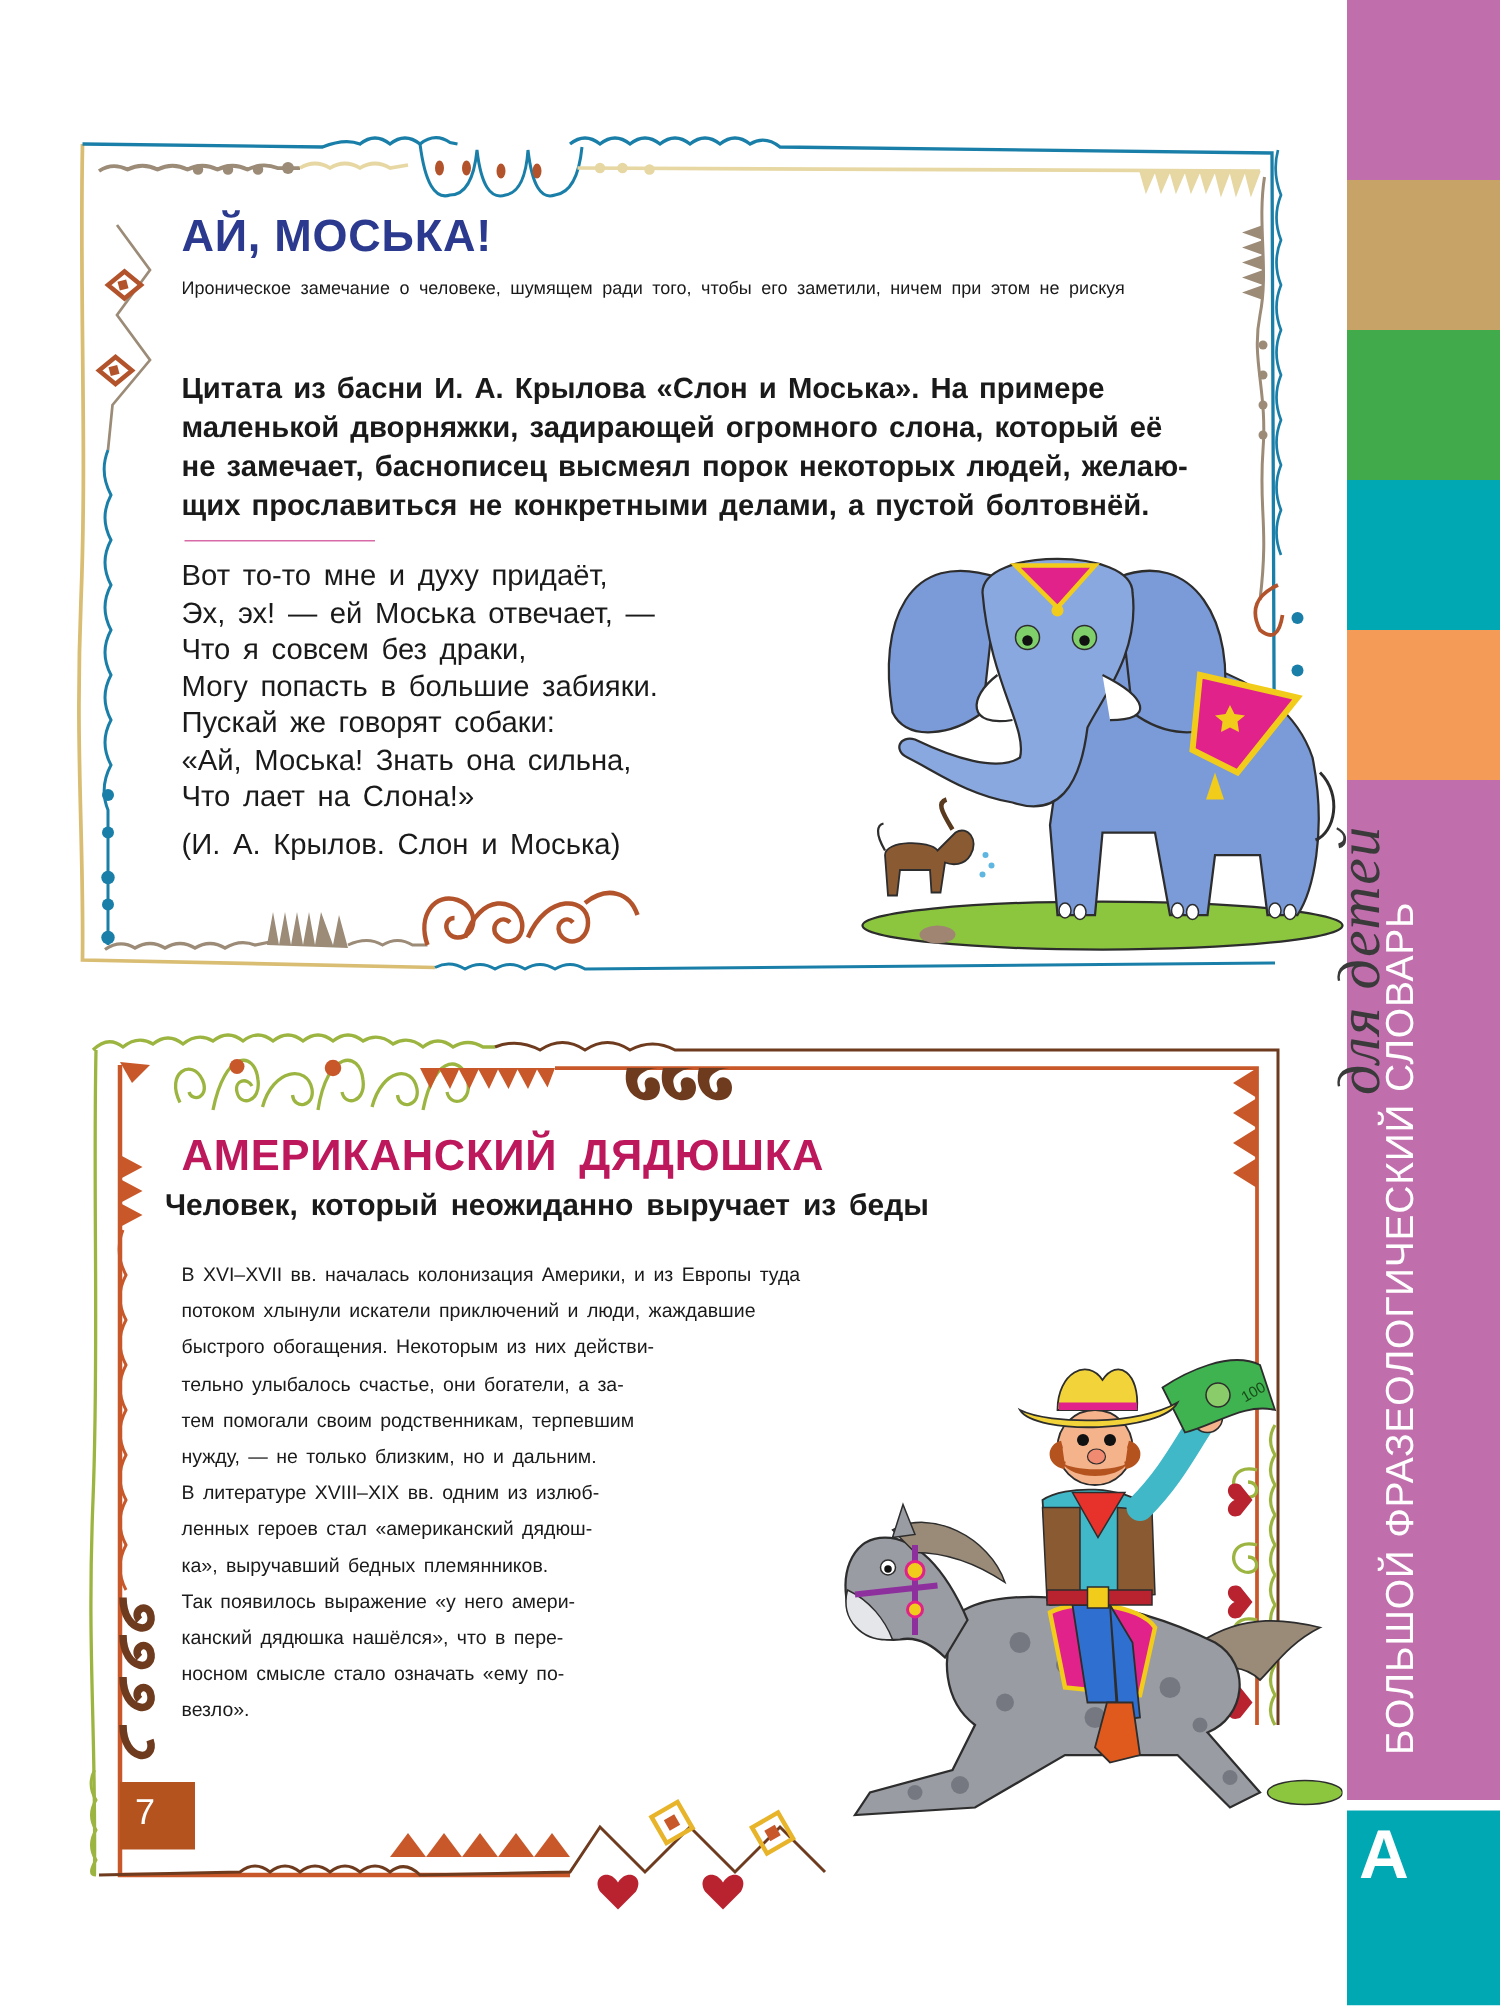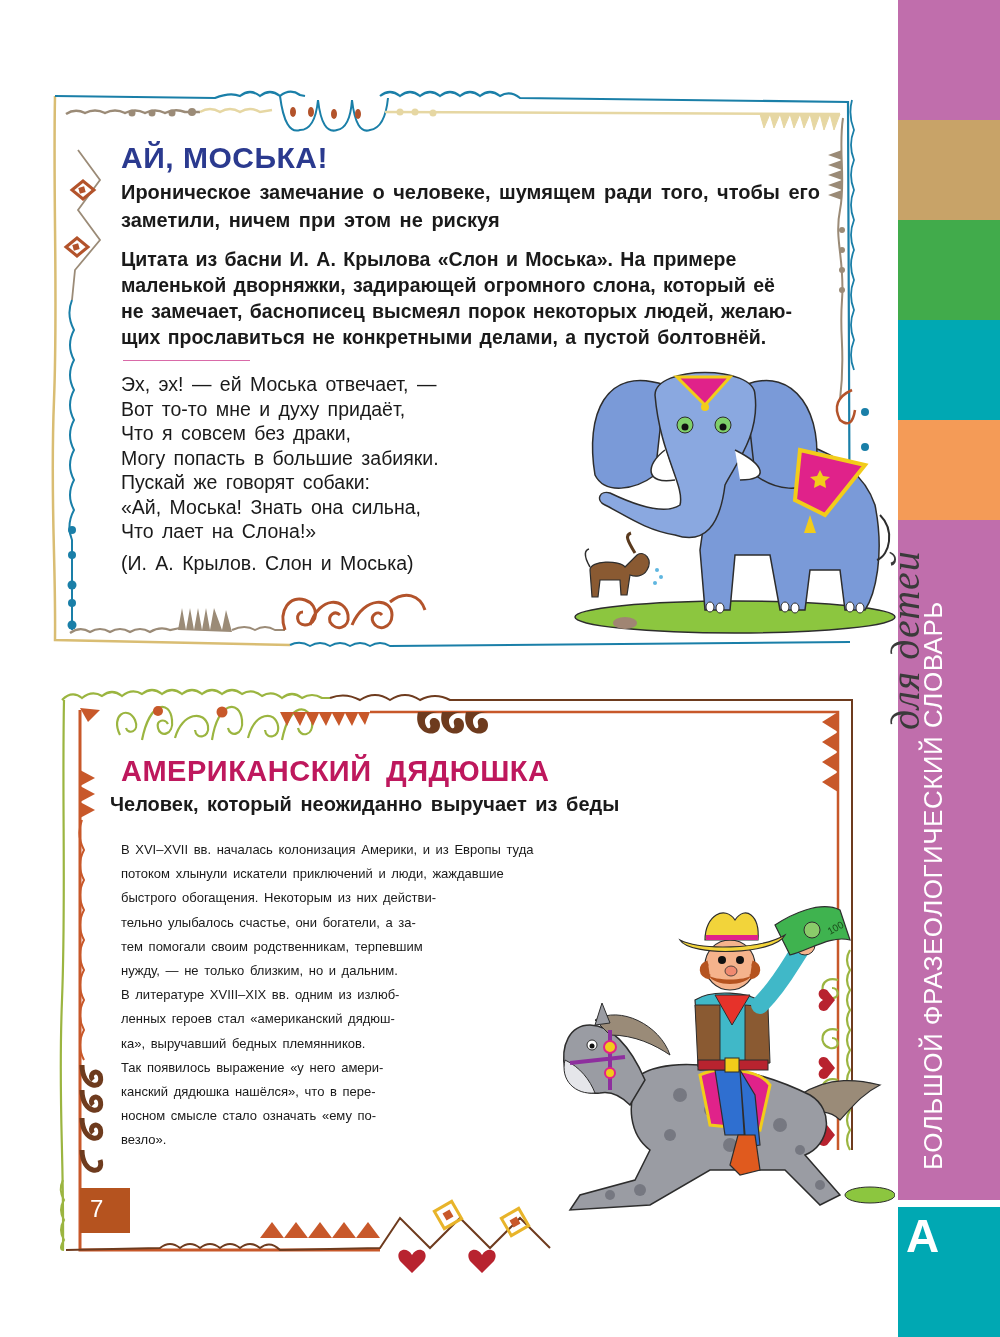--- a/index.html
+++ b/index.html
@@ -32,21 +32,21 @@
     font-family: "Liberation Sans", sans-serif;
   }
 
   
   .title1 {
     position: absolute; left: 121px; top: 141px;
     font-size: 30px; font-weight: bold; color: #2b3a8f; letter-spacing: 0.5px;
   }
   .subtitle1 {
     position: absolute; left: 121px; top: 178px; width: 720px;
-    font-size: 20px; font-weight: bold; line-height: 28px; word-spacing: 3px;
+    font-size: 12px; font-weight: normal; line-height: 28px; word-spacing: 3px;
   }
   .body1 {
     position: absolute; left: 121px; top: 246px; width: 730px;
     font-size: 19.5px; line-height: 26px; word-spacing: 2px; font-weight: bold;
   }
   .rule1 {
     position: absolute; left: 123px; top: 360px; width: 127px; height: 1px; background: #d96aa8;
   }
   .poem {
     position: absolute; left: 121px; top: 372px; width: 400px;
@@ -230,22 +230,22 @@
 <h1 class="title1">АЙ, МОСЬКА!</h1>
 <p class="subtitle1">Ироническое замечание о человеке, шумящем ради того, чтобы его заметили, ничем при этом не рискуя</p>
 <div class="body1">
   <div>Цитата из басни И. А. Крылова «Слон и Моська». На примере</div>
   <div>маленькой дворняжки, задирающей огромного слона, который её</div>
   <div>не замечает, баснописец высмеял порок некоторых людей, желаю-</div>
   <div>щих прославиться не конкретными делами, а пустой болтовнёй.</div>
 </div>
 <div class="rule1"></div>
 <div class="poem">
+  <div>Вот то-то мне и духу придаёт,</div>
   <div>Эх, эх! — ей Моська отвечает, —</div>
-  <div>Вот то-то мне и духу придаёт,</div>
   <div>Что я совсем без драки,</div>
   <div>Могу попасть в большие забияки.</div>
   <div>Пускай же говорят собаки:</div>
   <div>«Ай, Моська! Знать она сильна,</div>
   <div>Что лает на Слона!»</div>
 </div>
 <div class="poem-source">(И. А. Крылов. Слон и Моська)</div>
 
 <svg class="illus" style="left:565px;top:355px;" width="335" height="280" viewBox="0 0 335 280" xmlns="http://www.w3.org/2000/svg">
 

